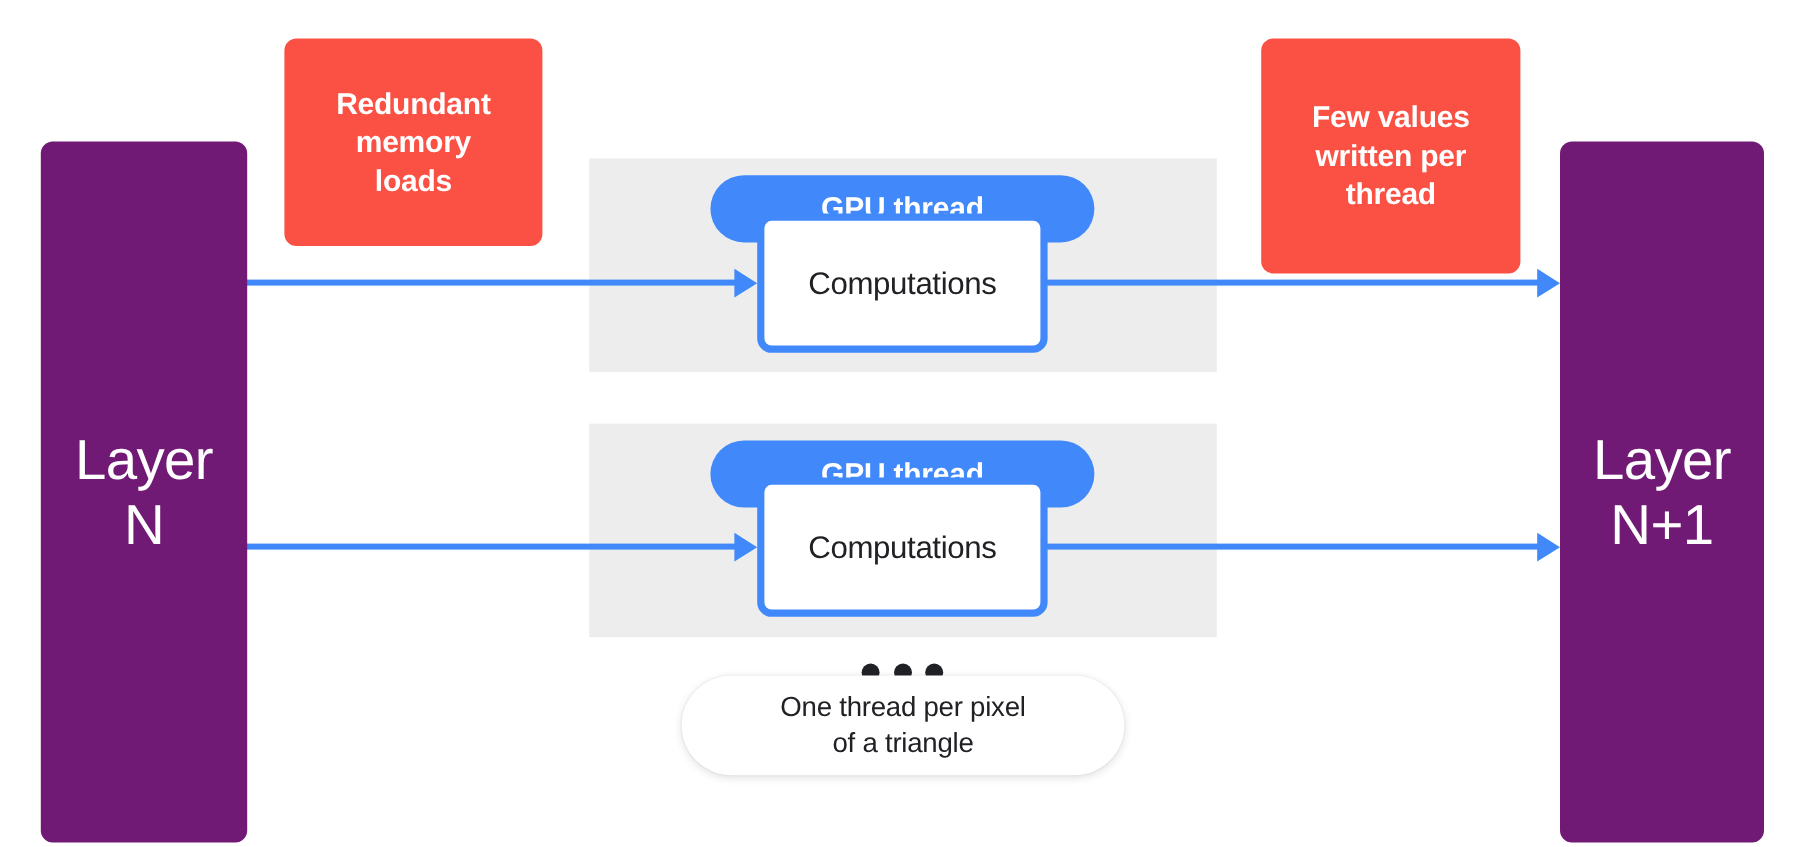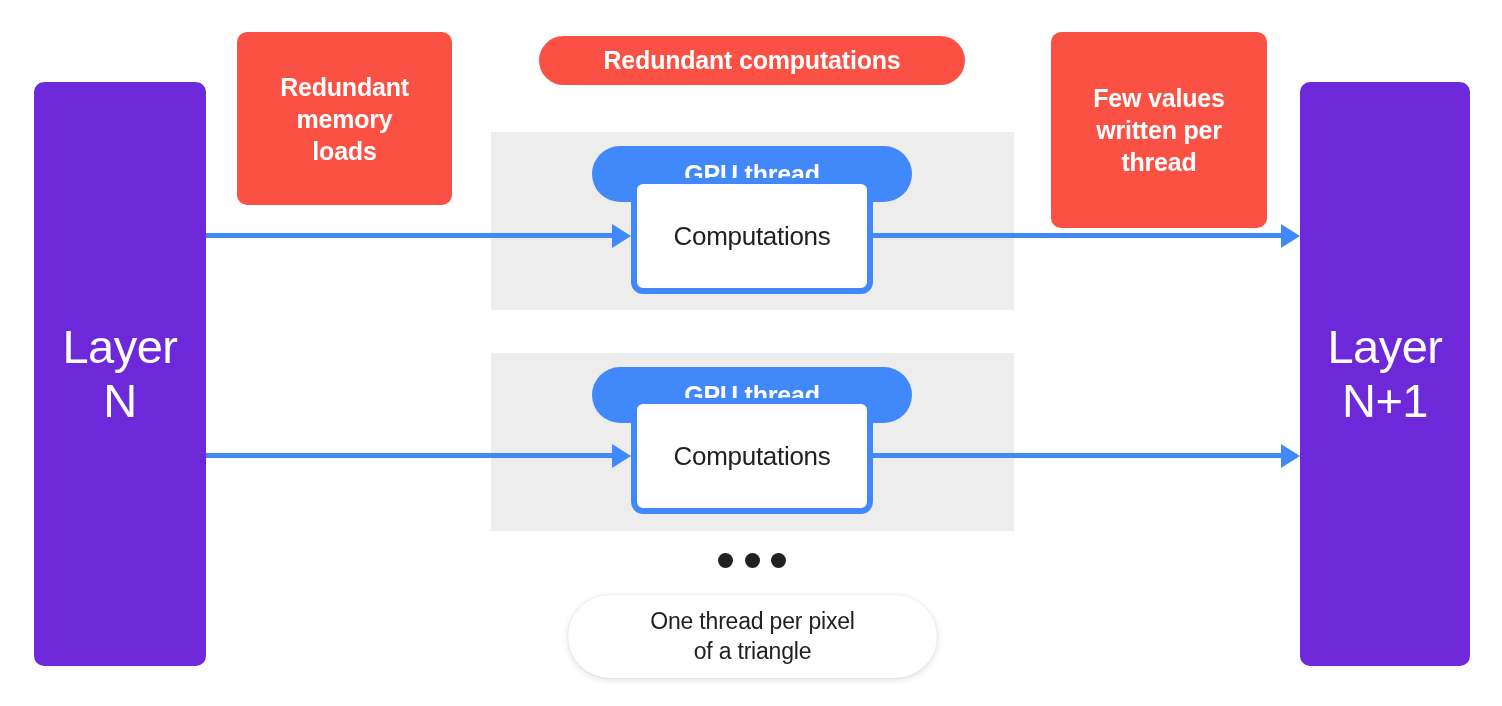--- a/index.html
+++ b/index.html
@@ -15,32 +15,33 @@
     position: relative;
     width: 1502px;
     height: 706px;
     background: #ffffff;
     overflow: hidden;
   }
 
   
   .layer-slab {
     position: absolute;
-    background: #6d28d9;
+    background: #701a75;
     border-radius: 10px;
     display: flex;
     align-items: center;
     justify-content: center;
     text-align: center;
     color: #ffffff;
     font-size: 47px;
     font-weight: 400;
     line-height: 1.15;
     letter-spacing: -0.5px;
     white-space: pre-line;
+    margin-top: 36px;
   }
   #layer-n   { left: 34px;   top: 82px; width: 172px; height: 584px; }
   #layer-n1  { left: 1300px; top: 82px; width: 170px; height: 584px; }
 
   
   .thread-band {
     position: absolute;
     left: 491px;
     width: 523px;
     background: #EDEDED;
@@ -167,21 +168,21 @@
     width: 15px;
     height: 15px;
     border-radius: 50%;
     background: #202124;
   }
 
   
   #caption-pill {
     position: absolute;
     left: 568px;
-    top: 595px;
+    top: 563px;
     width: 369px;
     height: 83px;
     background: #ffffff;
     border-radius: 42px;
     box-shadow: 0 2px 7px rgba(60,64,67,0.16), 0 0 2px rgba(60,64,67,0.12);
     display: flex;
     align-items: center;
     justify-content: center;
     text-align: center;
     color: #202124;
@@ -221,21 +222,20 @@
   <div class="comp-box" id="comp-box-1">Computations</div>
 
   <div class="gpu-pill" id="gpu-pill-2">GPU thread</div>
 
   <div class="comp-box" id="comp-box-2">Computations</div>
 
   <div class="red-card" id="red-loads">Redundant
 memory
 loads</div>
 
-  <div class="red-pill" id="red-computations">Redundant computations</div>
 
   <div class="red-card" id="red-writes">Few values
 written per
 thread</div>
 
   <div id="ellipsis">
     <span class="dot"></span>
     <span class="dot"></span>
     <span class="dot"></span>
   </div>

